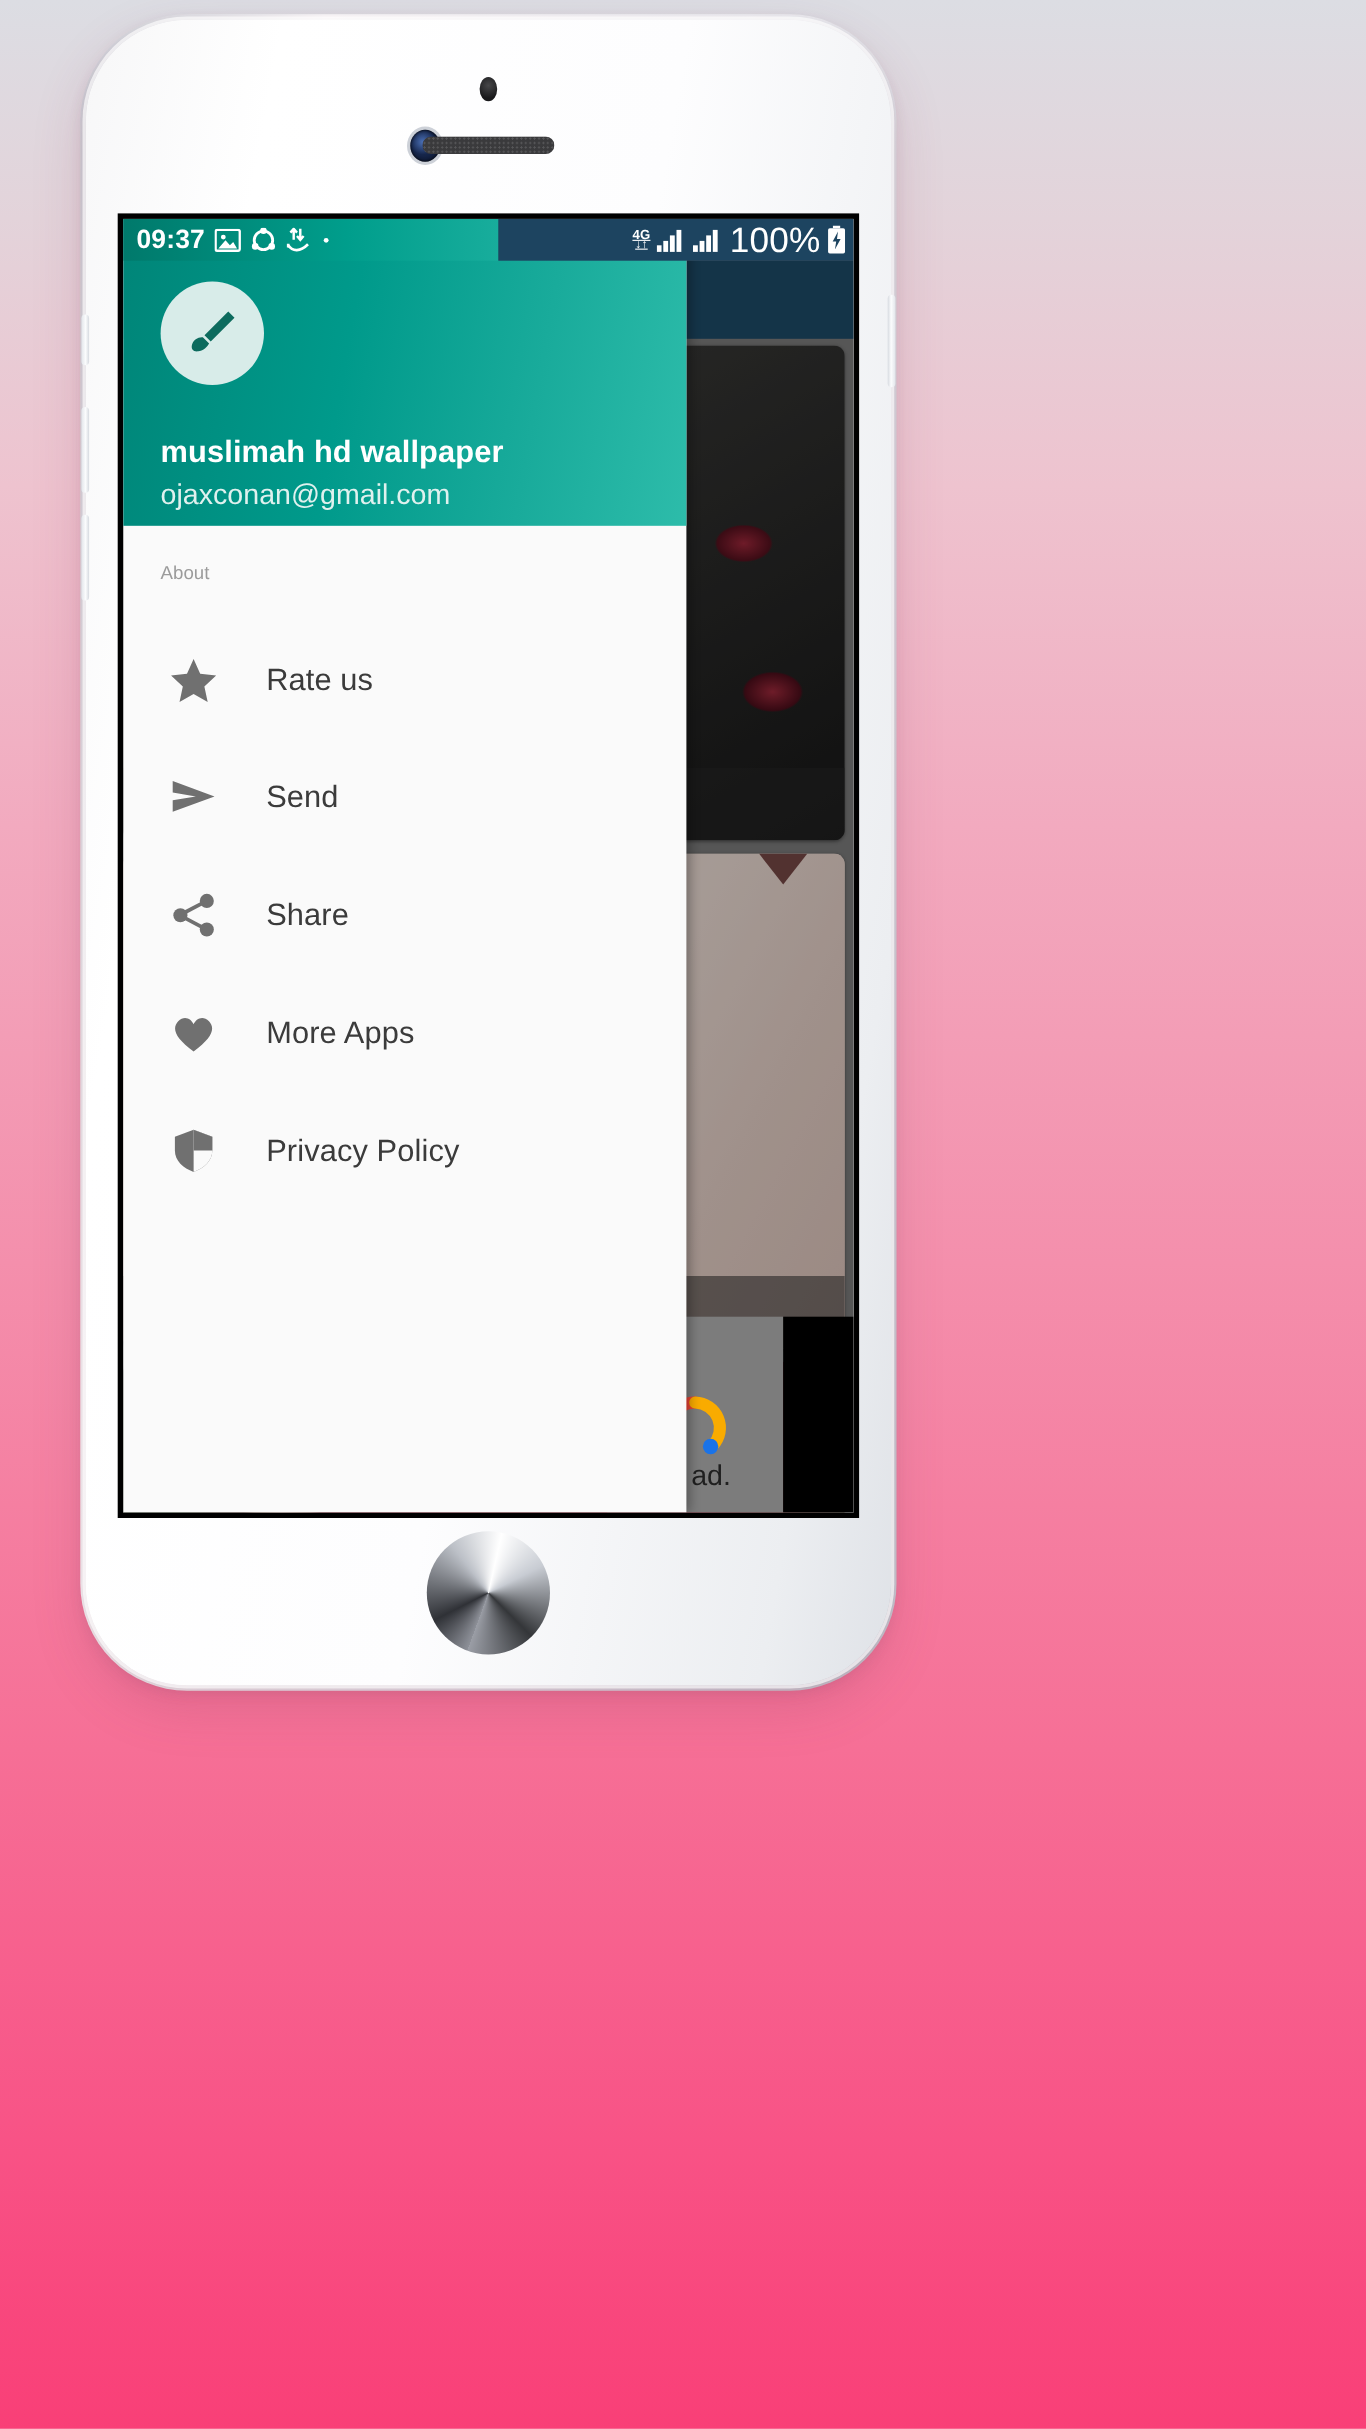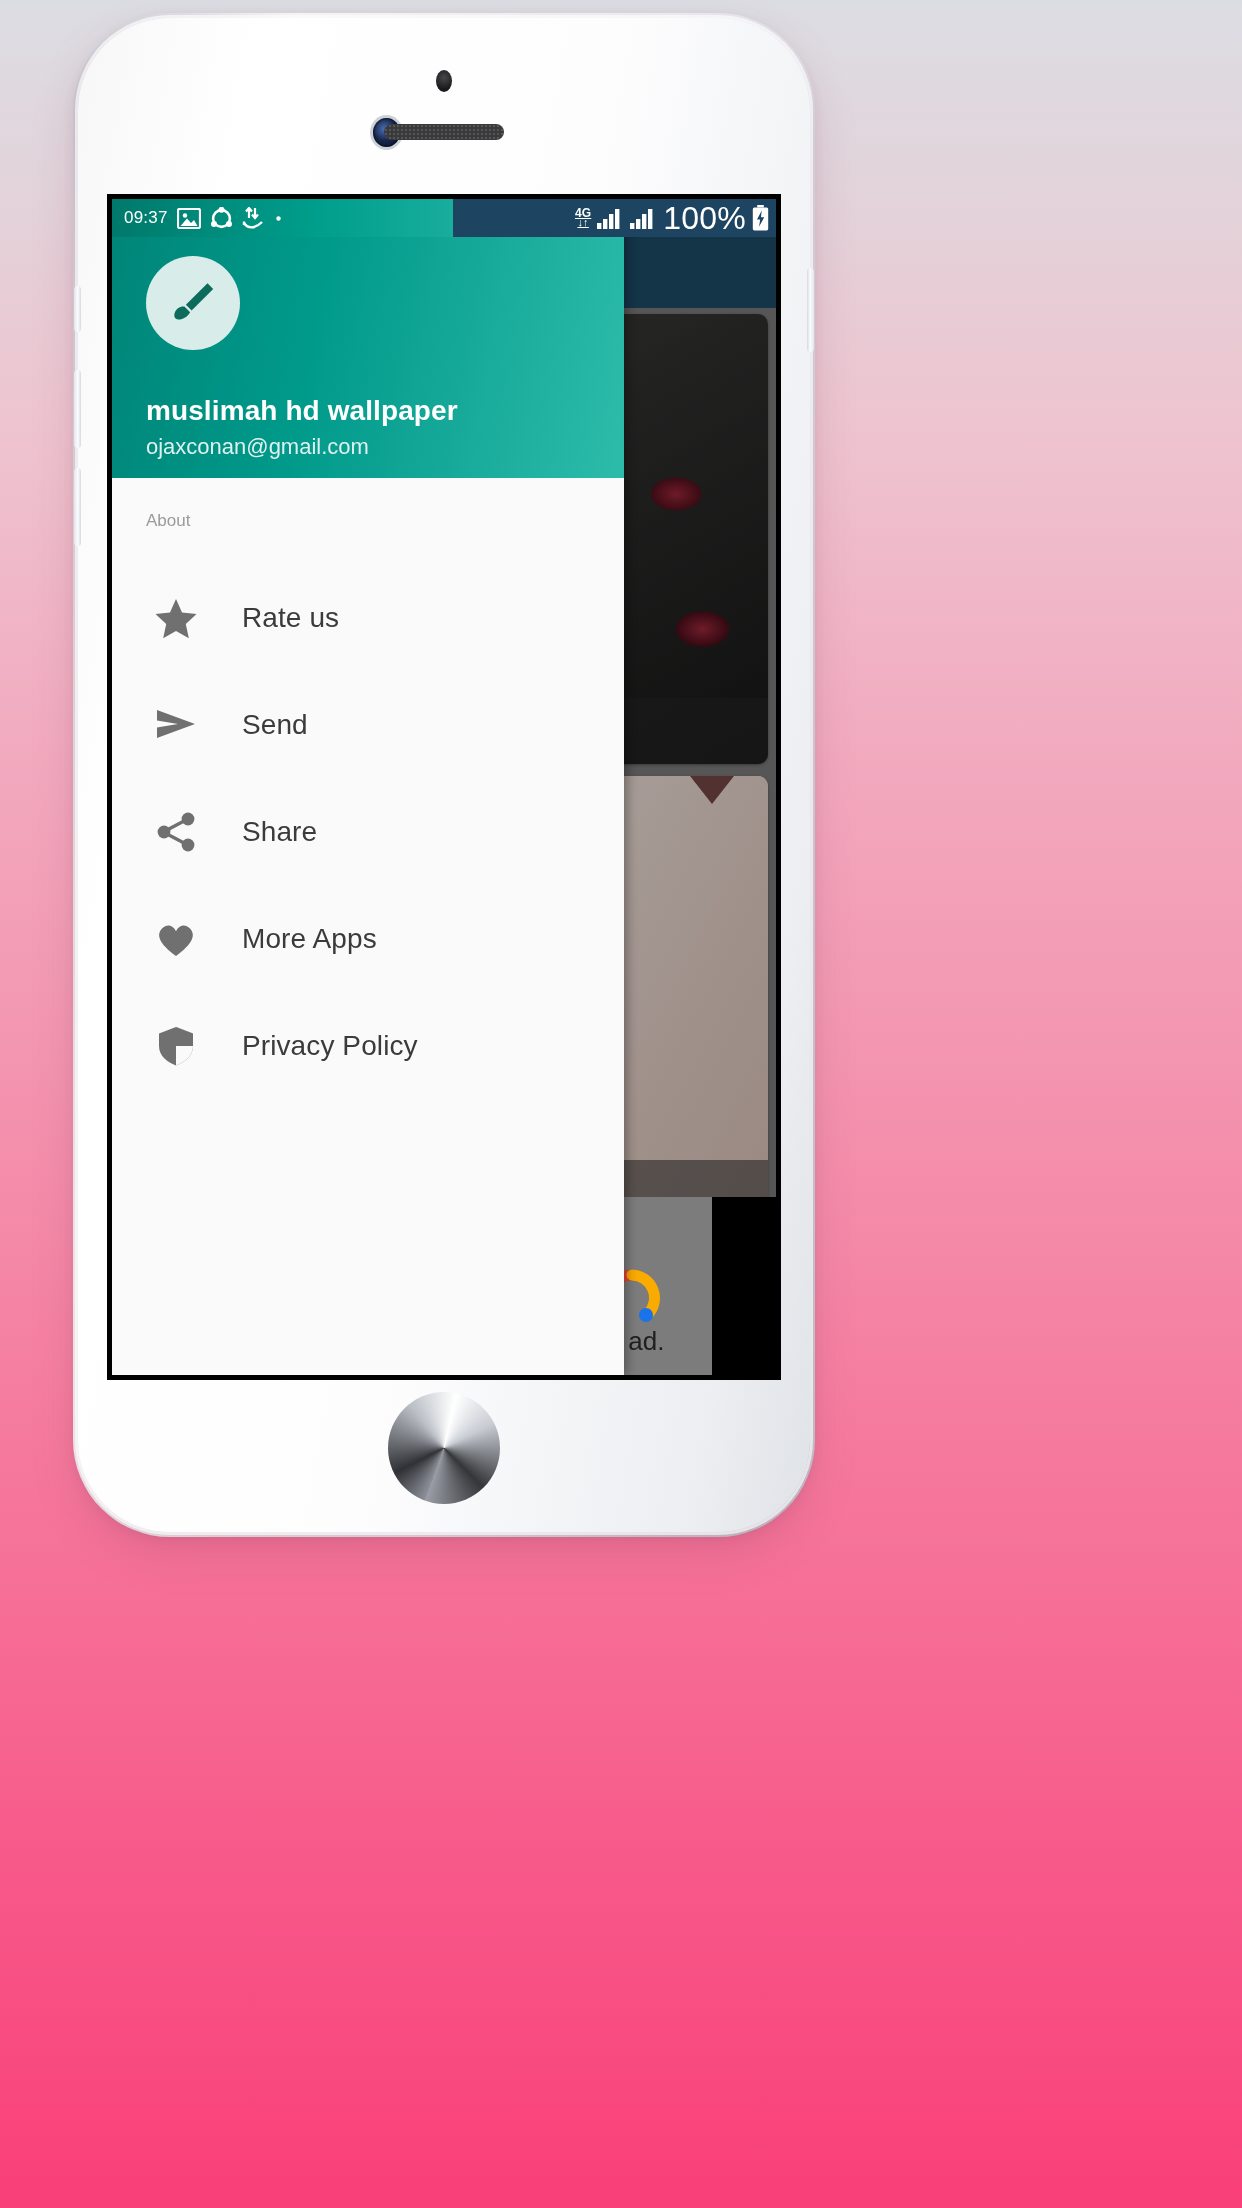--- a/index.html
+++ b/index.html
@@ -81,21 +81,21 @@
   #status-bar-left{
     position:absolute; left:0; top:0; height:38px; width:341px;
     background:linear-gradient(90deg,#00796b,#009e8c 60%,#18ad9c);
     display:flex; align-items:center; gap:9px; padding-left:12px;
   }
   #status-bar-right{
     position:absolute; right:0; top:0; height:38px; width:323px;
     background:#1d4460;
     display:flex; align-items:center; justify-content:flex-end; gap:6px; padding-right:7px;
   }
-  #status-time{font-weight:400;font-size:17px;}
+  #status-time{font-weight:700;font-size:24px;}
   .sb-ico{display:inline-flex;align-items:center;}
   #net-type{display:flex;flex-direction:column;align-items:center;line-height:.82;font-size:12px;font-weight:700;text-decoration:underline;}
   #net-type span:last-child{font-size:11px;font-weight:400;}
   #battery-pct{font-size:32px;}
 
   
   #app-content{position:absolute;left:0;top:0;width:100%;height:100%;background:#7f7f7f;}
   #app-toolbar{position:absolute;left:0;top:38px;width:100%;height:71px;background:#1e4d6b;}
   #card-list{position:absolute;left:0;top:109px;width:100%;bottom:0;}
   .wp-card{
@@ -175,21 +175,21 @@
     position:absolute; left:34px; top:57px; width:94px; height:94px;
     border-radius:50%; background:#d8ece9;
     display:flex; align-items:center; justify-content:center;
   }
   #drawer-account-name{
     position:absolute; left:34px; top:196px;
     color:#fff; font-size:28px; font-weight:700; letter-spacing:.1px;
   }
   #drawer-account-email{
     position:absolute; left:34px; top:235px;
-    color:#dff1ee; font-size:22px; font-weight:400;
+    color:#dff1ee; font-size:26px; font-weight:400;
   }
   #drawer-section-title{
     height:86px; display:flex; align-items:center; padding-left:34px;
     color:#9b9b9b; font-size:17px; flex:none;
   }
   #drawer-menu{flex:1 1 auto;}
   .menu-item{
     height:107px; display:flex; align-items:center;
     padding-left:36px; cursor:pointer;
   }

